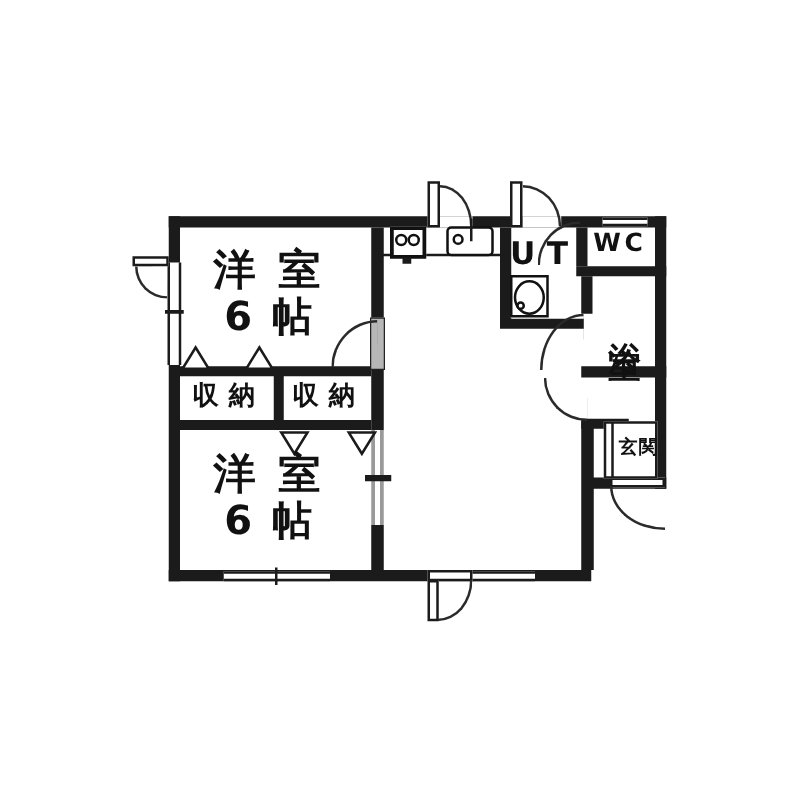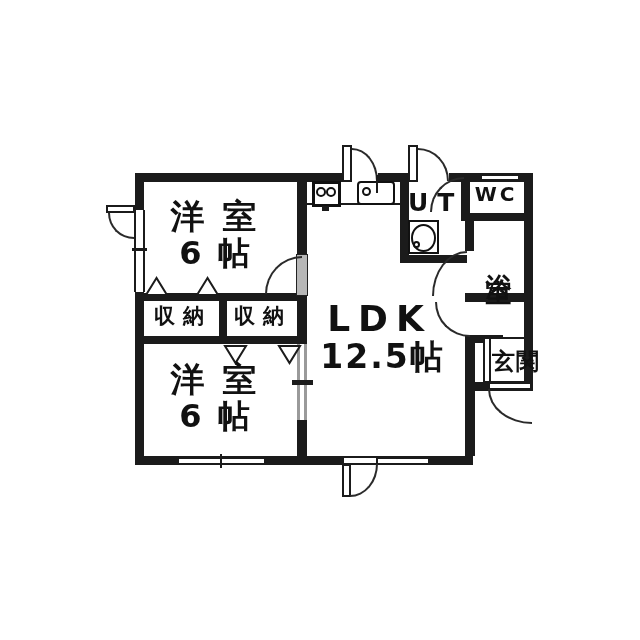--- a/index.html
+++ b/index.html
@@ -118,24 +118,22 @@
 
   <div class="leaf" style="left:483px;top:337px;width:43px;height:46px;border-width:2px;"></div>
   <div class="tick" style="left:489px;top:338px;width:2px;height:44px;"></div>
 
   <div class="lbl" style="left:155px;top:199px;width:135px;font-size:34px;letter-spacing:18px;">洋室</div>
   <div class="lbl" style="left:155px;top:237px;width:135px;font-size:32px;letter-spacing:16px;">6帖</div>
 
   <div class="lbl" style="left:155px;top:362px;width:135px;font-size:34px;letter-spacing:18px;">洋室</div>
   <div class="lbl" style="left:155px;top:400px;width:135px;font-size:32px;letter-spacing:16px;">6帖</div>
 
-  <div class="lbl" style="left:322px;top:301px;width:115px;font-size:36px;letter-spacing:8px;">LDK</div>
-  <div class="lbl" style="left:315px;top:340px;width:135px;font-size:33px;letter-spacing:2px;">12.5帖</div>
 
   <div class="lbl" style="left:145px;top:306px;width:76px;font-size:21px;letter-spacing:8px;">収納</div>
   <div class="lbl" style="left:227px;top:306px;width:72px;font-size:21px;letter-spacing:8px;">収納</div>
 
   <div class="lbl" style="left:408px;top:190px;width:54px;font-size:25px;letter-spacing:9px;">UT</div>
   <div class="lbl" style="left:466px;top:184px;width:60px;font-size:20px;letter-spacing:3px;">WC</div>
   <div class="lbl lbl-vert" style="left:486px;top:222px;height:70px;font-size:26px;letter-spacing:4px;">浴室</div>
-  <div class="lbl" style="left:492px;top:350px;width:38px;font-size:23px;letter-spacing:1px;">玄関</div>
+  <div class="lbl" style="left:492px;top:350px;width:38px;font-size:15px;letter-spacing:1px;">玄関</div>
 
 </div>
 
 </body></html>

